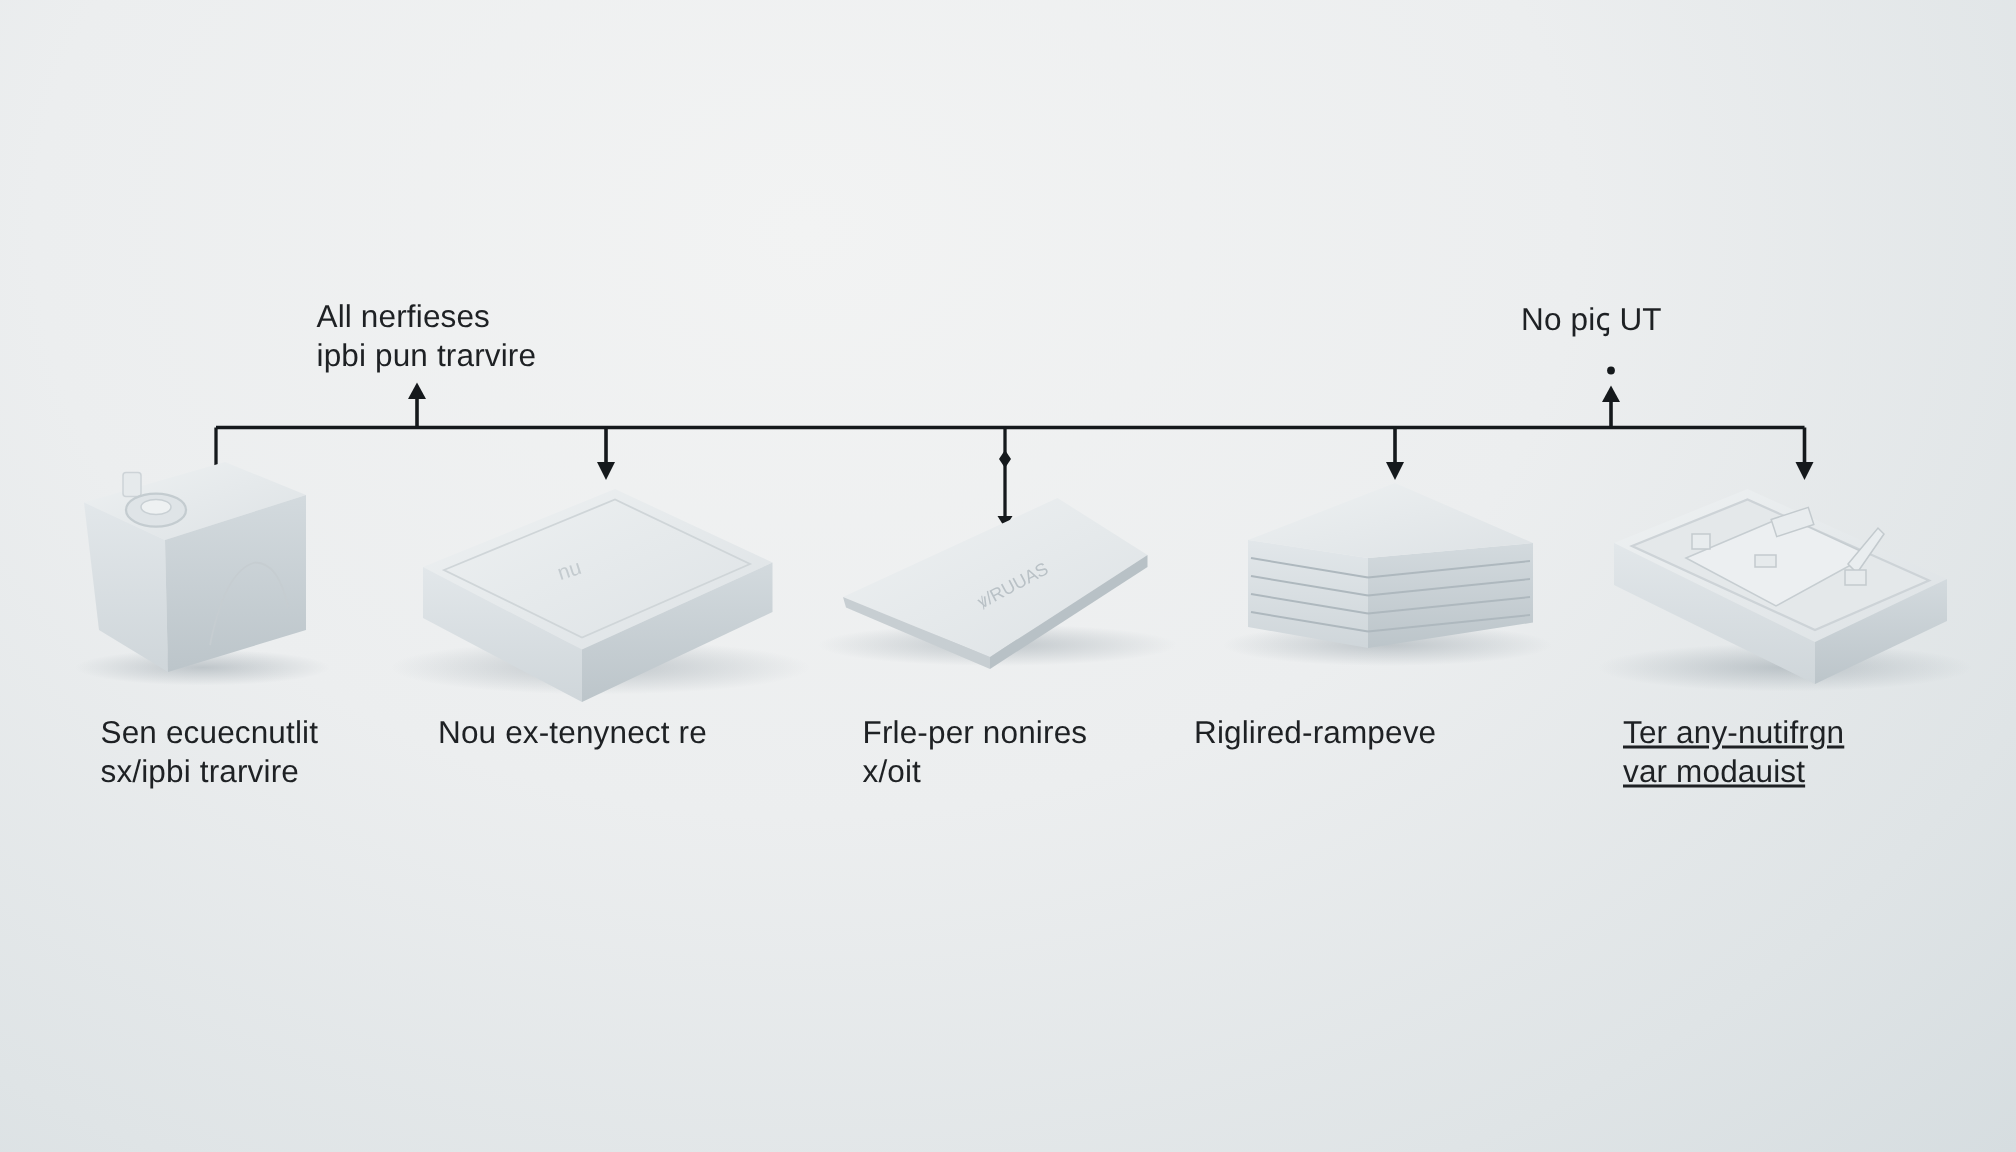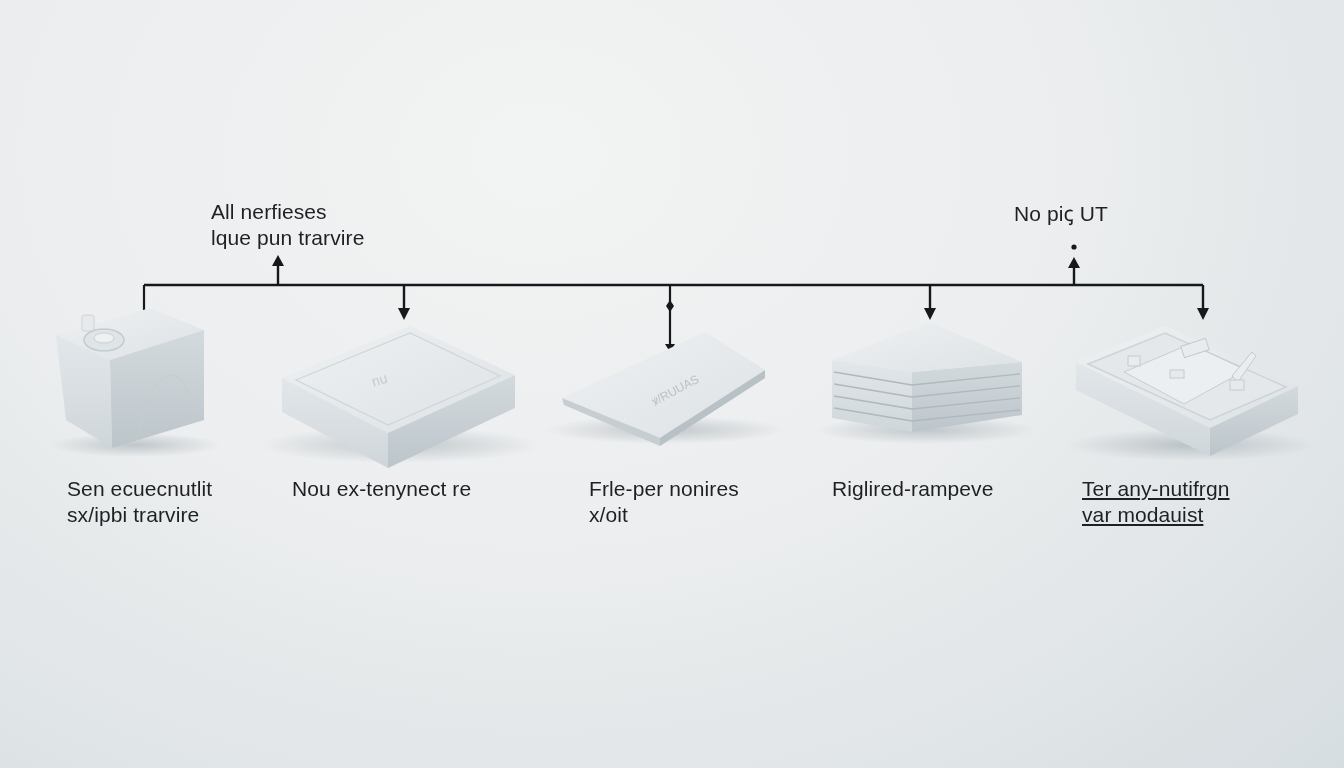--- a/index.html
+++ b/index.html
@@ -57,21 +57,21 @@
     <path d="M924,308 L930,320 L936,308 z" fill="#15191c"></path>
   </g>
   <g>
     <line x1="1203" y1="285" x2="1203" y2="310" stroke="#15191c" stroke-width="2.4"></line>
     <path d="M1197,308 L1203,320 L1209,308 z" fill="#15191c"></path>
   </g>
 </svg>
 
 <div class="caption" style="left:211px; top:199px;">
   <span>All nerfieses</span>
-  <span>lque pun trarvire</span>
+  <span>ipbi pun trarvire</span>
 </div>
 <div class="caption" style="left:1014px; top:201px;">
   <span>No piꞔ UT</span>
 </div>
 
 <svg class="lines" width="1344" height="768">
   <defs>
     <linearGradient id="topG" x1="0" y1="0" x2="1" y2="1">
       <stop offset="0" stop-color="#eef1f2"></stop>
         <stop offset="1" stop-color="#dde2e5"></stop>
@@ -152,23 +152,23 @@
   </g>
 </svg>
 
 <div class="caption" style="left:47px; top:476px;margin-left:20px;">
   <span>Sen ecuecnutlit</span>
   <span>sx/ipbi trarvire</span>
 </div>
 <div class="caption" style="left:292px; top:476px;">
   <span>Nou ex-tenynect re</span>
 </div>
-<div class="caption" style="left:589px; top:476px;">
+<div class="caption" style="left:575px; top:476px;">
   <span>Frle-per nonires</span>
   <span>x/oit</span>
 </div>
-<div class="caption" style="left:832px; top:476px;">
+<div class="caption" style="left:796px; top:476px;">
   <span>Riglired-rampeve</span>
 </div>
 <div class="caption" style="left:1082px; top:476px;text-decoration:underline;">
   <span>Ter any-nutifrgn</span>
   <span>var modauist</span>
 </div>
 
 </body></html>

